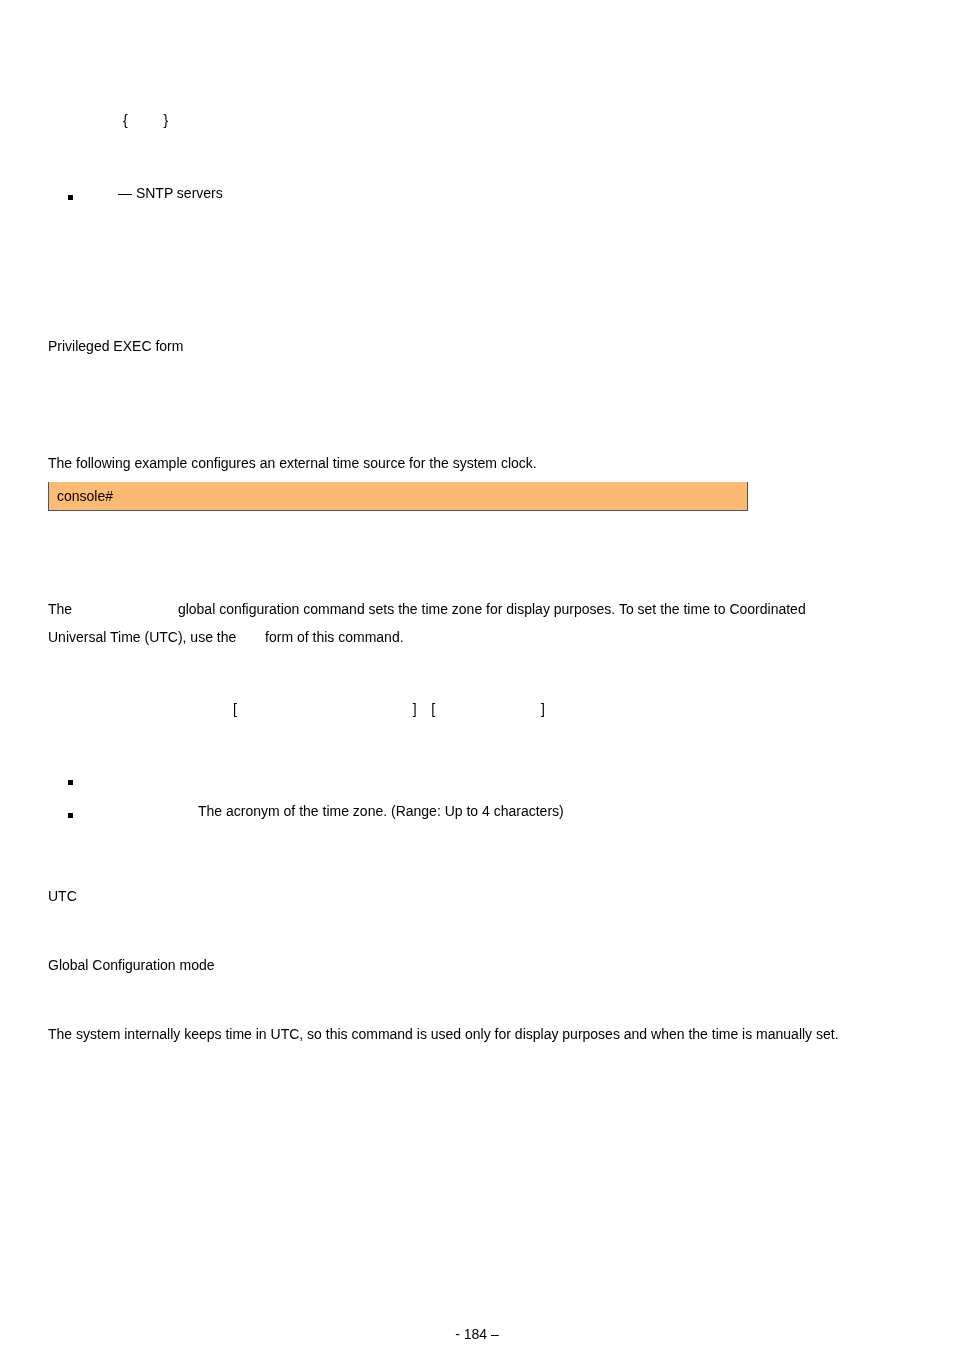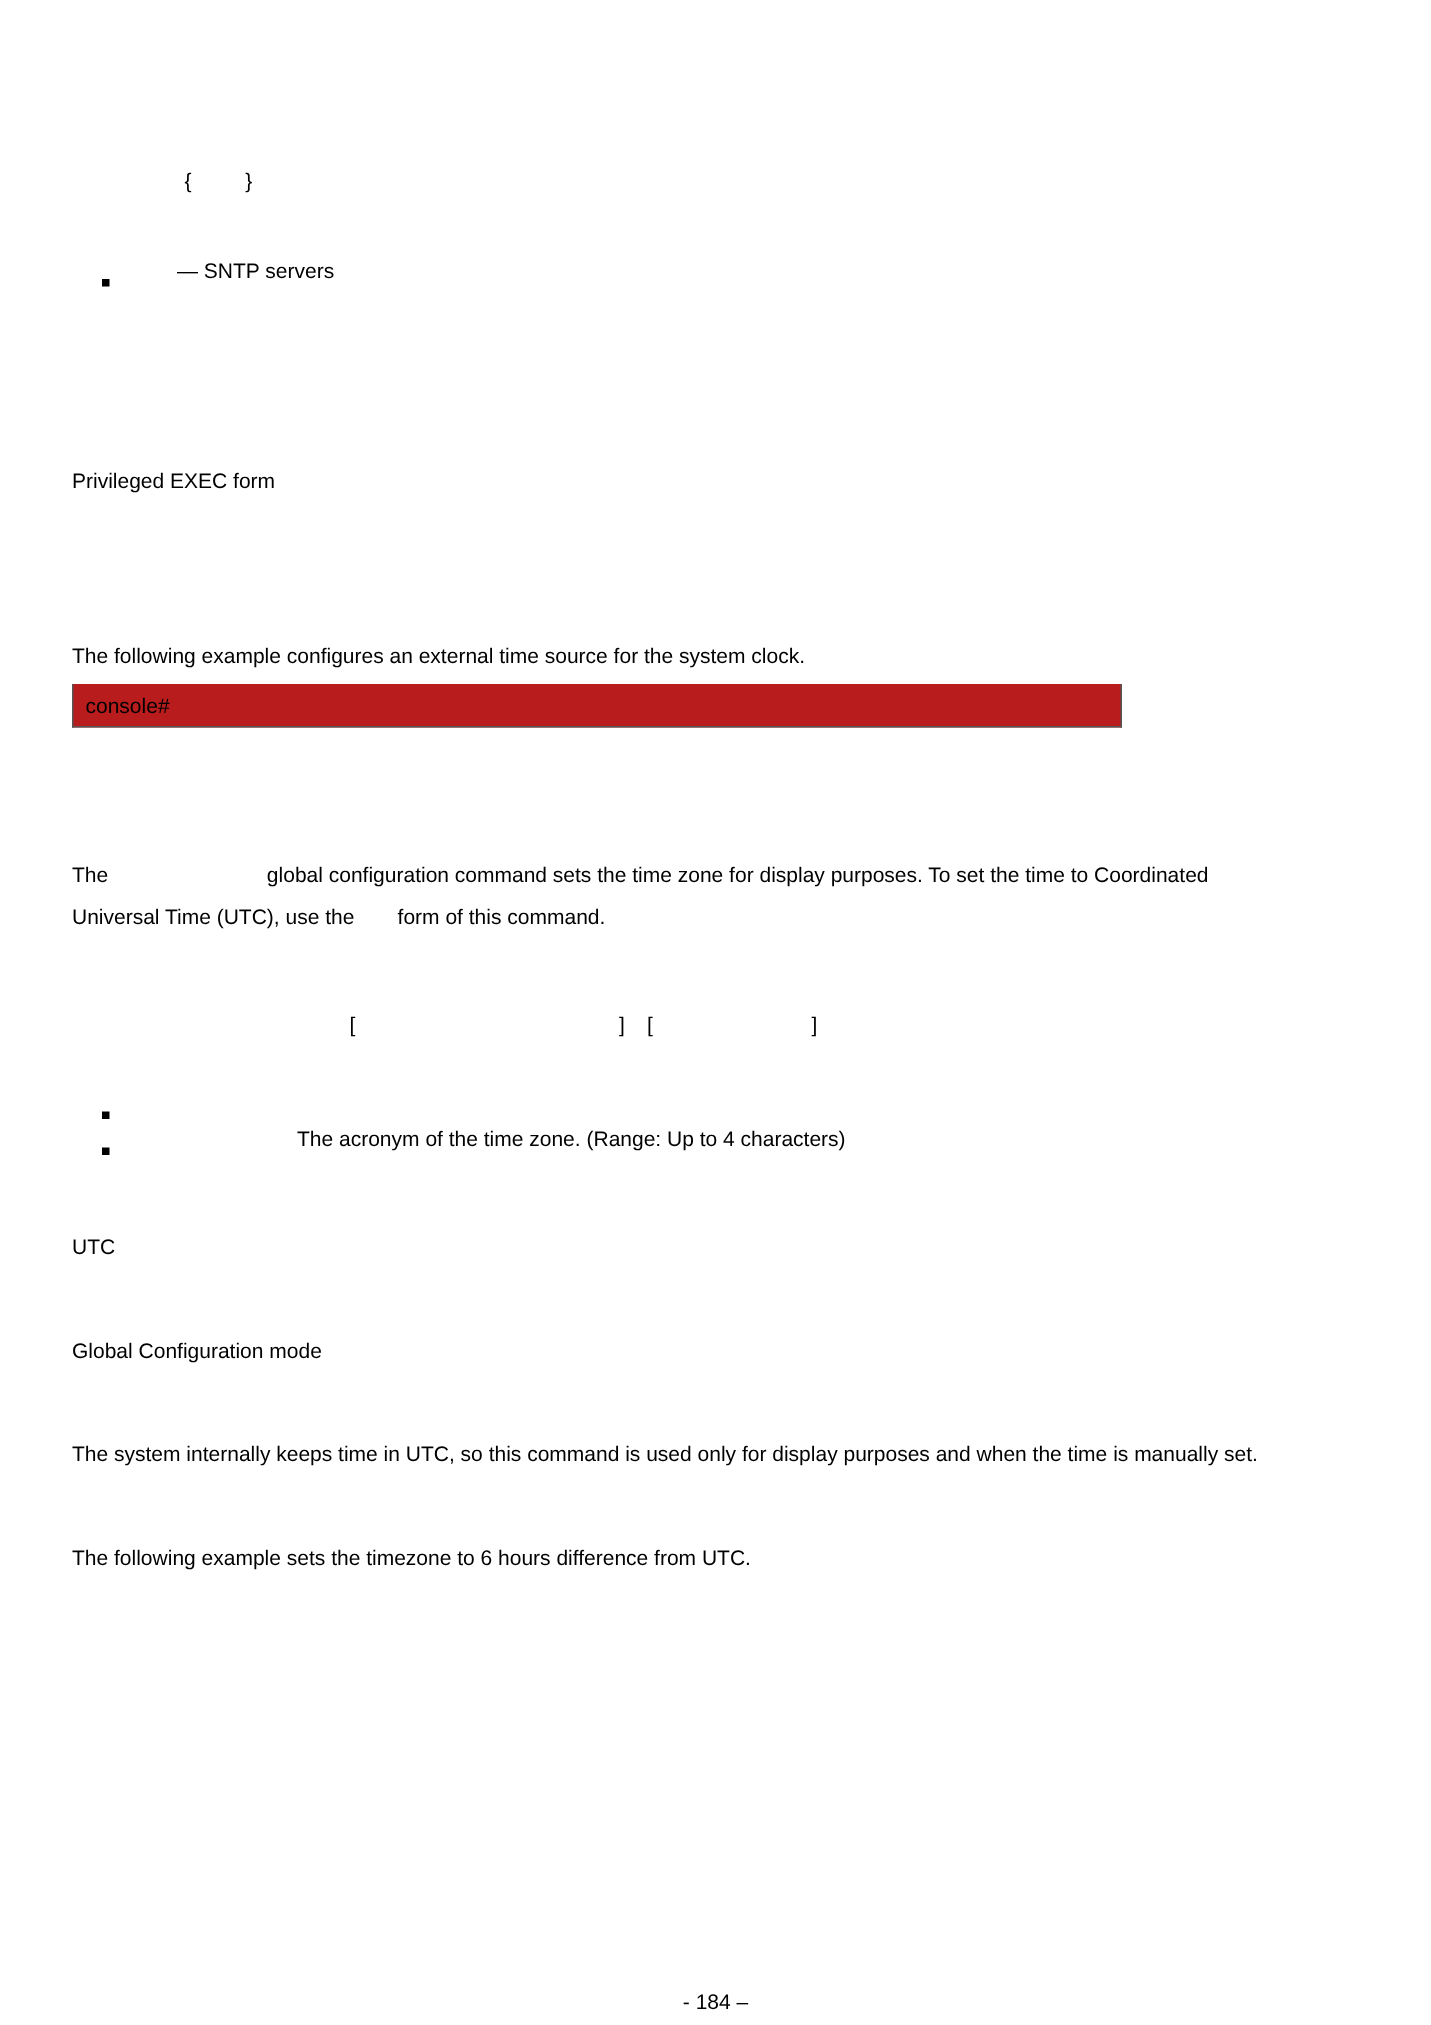--- a/index.html
+++ b/index.html
@@ -21,22 +21,22 @@
     line-height: 1.5;
     margin: 0;
   }
   .para {
     font-size: 14px;
     line-height: 2.0;
     margin: 0;
   }
   .bullet-row {
     display: flex;
-    align-items: flex-end;
-    margin: 3px 0;
+    align-items: center;
+    margin: 16px 0;
   }
   .bullet {
     width: 5px;
     height: 5px;
     background: #000;
     margin-top: 8px;
     margin-left: 20px;
     margin-right: 20px;
     flex-shrink: 0;
   }
@@ -45,21 +45,21 @@
     line-height: 1.5;
   }
   .gap-xs { height: 8px; }
   .gap-sm { height: 20px; }
   .gap-md { height: 36px; }
   .gap-lg { height: 48px; }
   .codebox {
     border-left: 1px solid #555;
     border-right: 1px solid #555;
     border-bottom: 1px solid #555;
-    background: #b91c1c;
+    background: #fdba74;
     padding: 6px 8px;
     width: 700px;
     box-sizing: border-box;
     font-size: 14px;
   }
   .footer {
     position: absolute;
     bottom: 8px;
     left: 0;
     width: 100%;
@@ -153,18 +153,17 @@
   <div class="gap-lg"></div>
 
   <p class="line">Global Configuration mode</p>
 
   <div class="gap-lg"></div>
 
   <p class="line">The system internally keeps time in UTC, so this command is used only for display purposes and when the time is manually set.</p>
 
   <div class="gap-lg"></div>
 
-  <p class="line">The following example sets the timezone to 6 hours difference from UTC.</p>
 
   <div class="footer">
     <span>- 184 –</span>
   </div>
 </div>
 
 </body></html>

